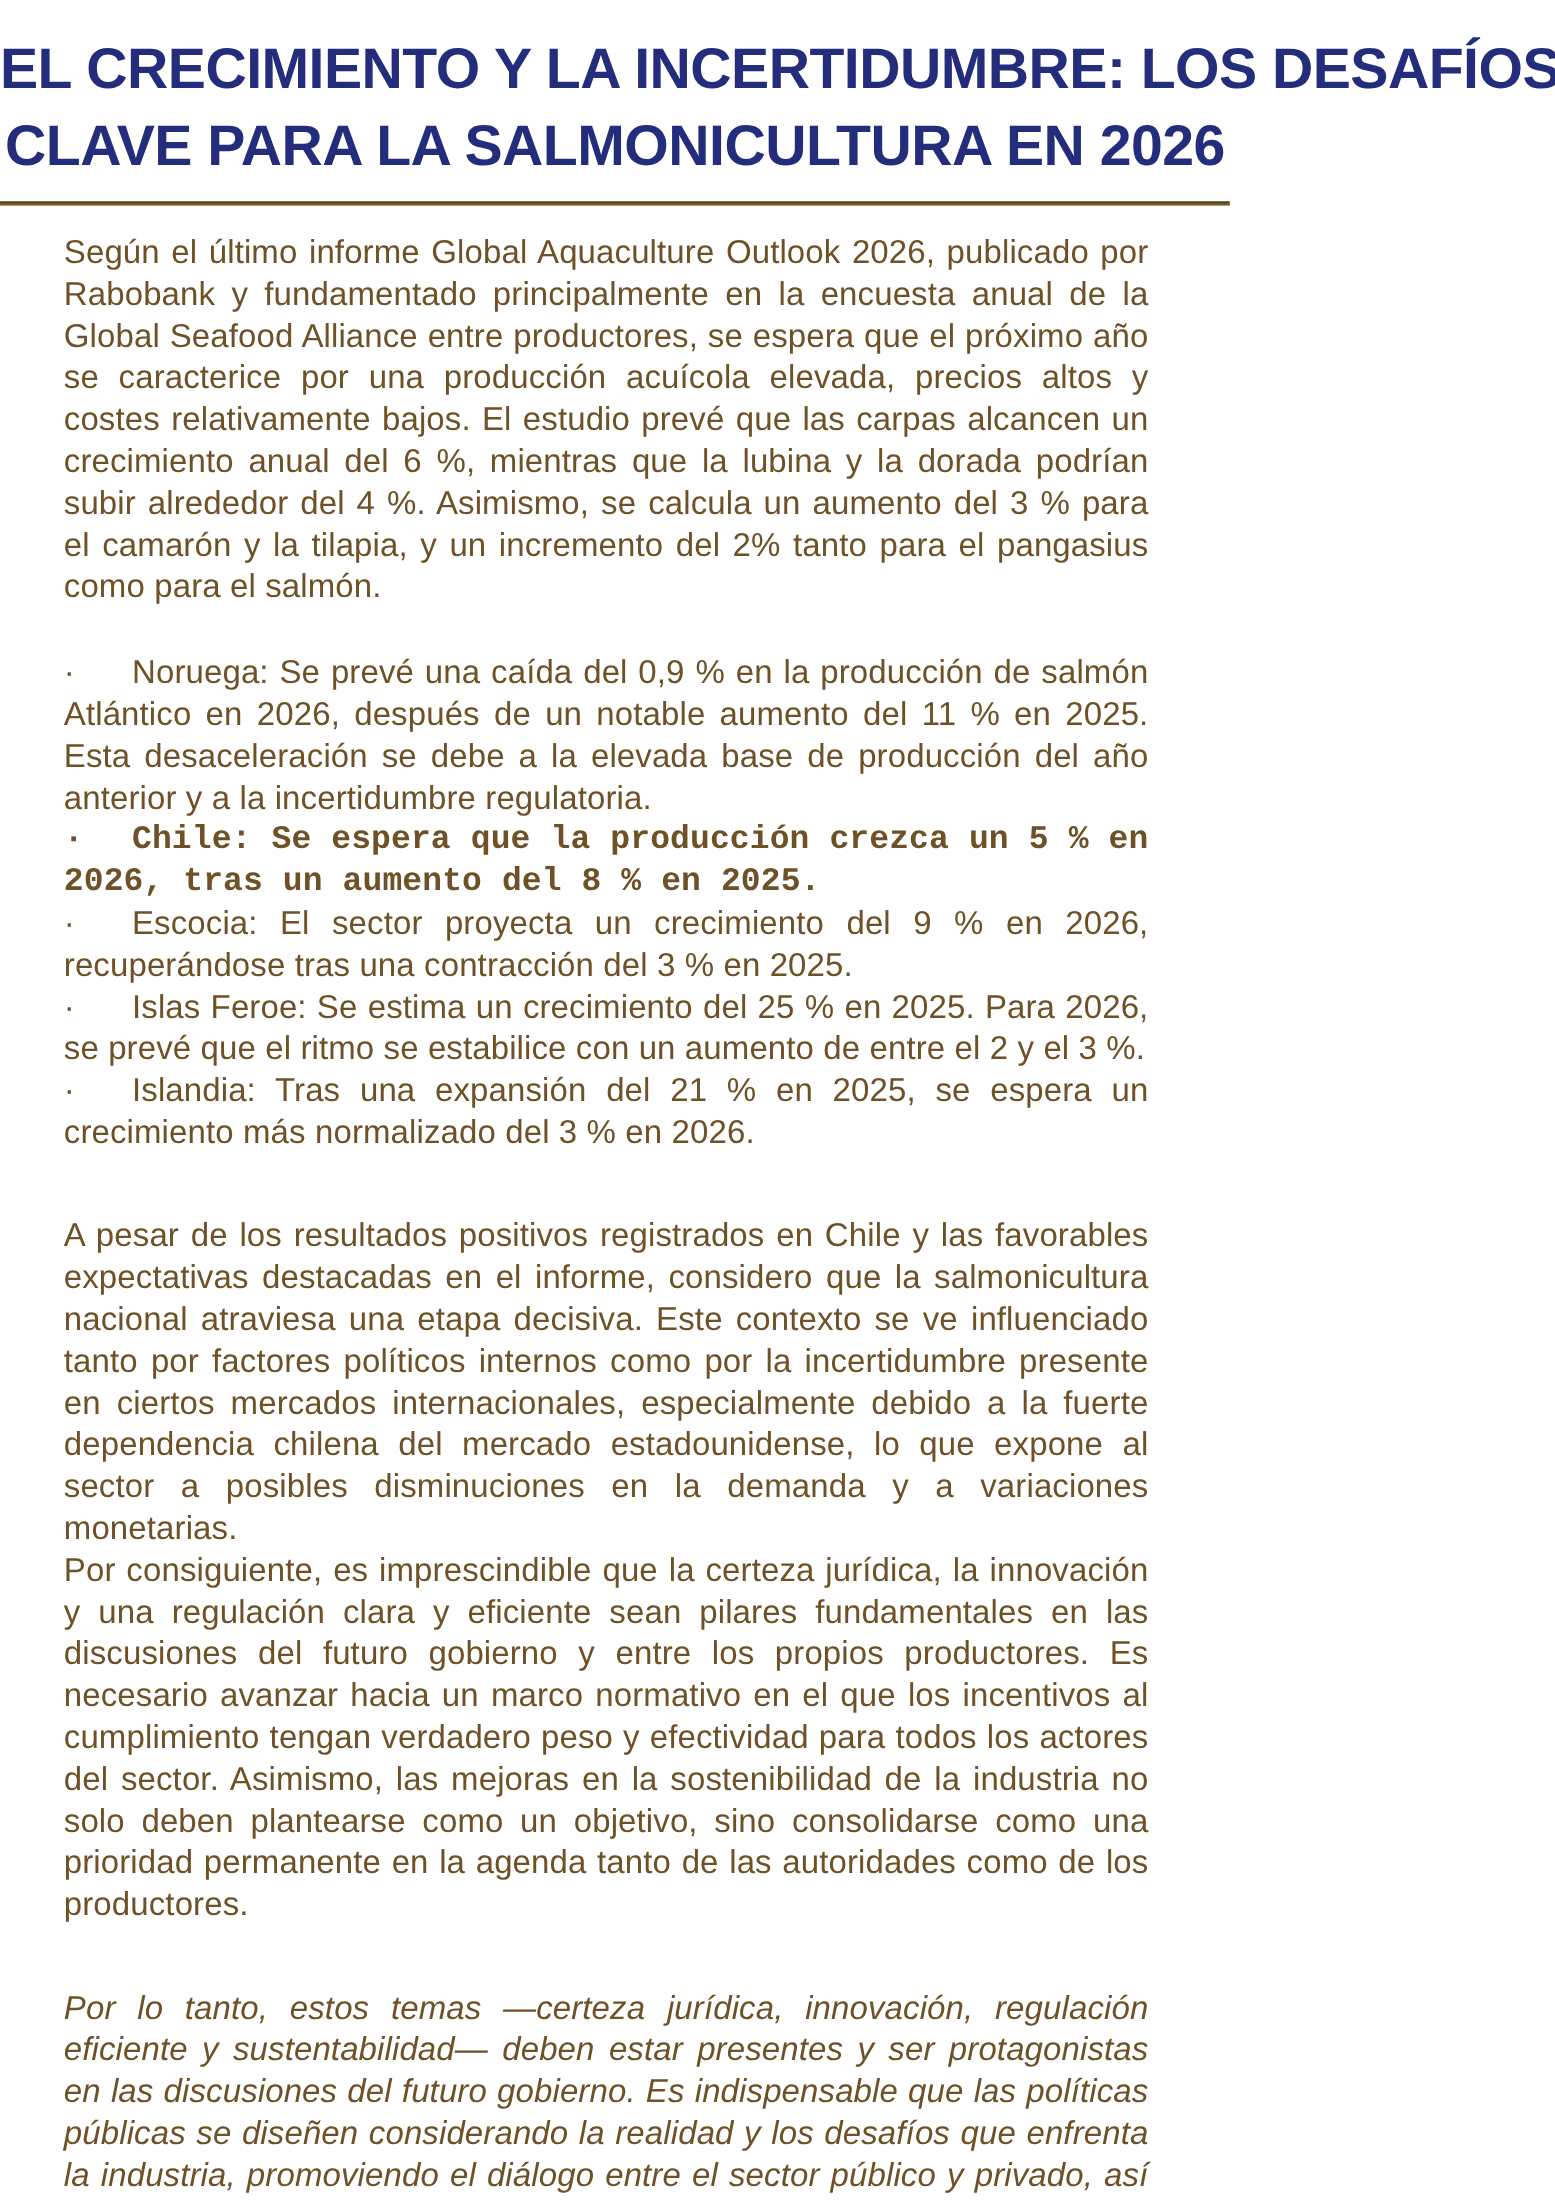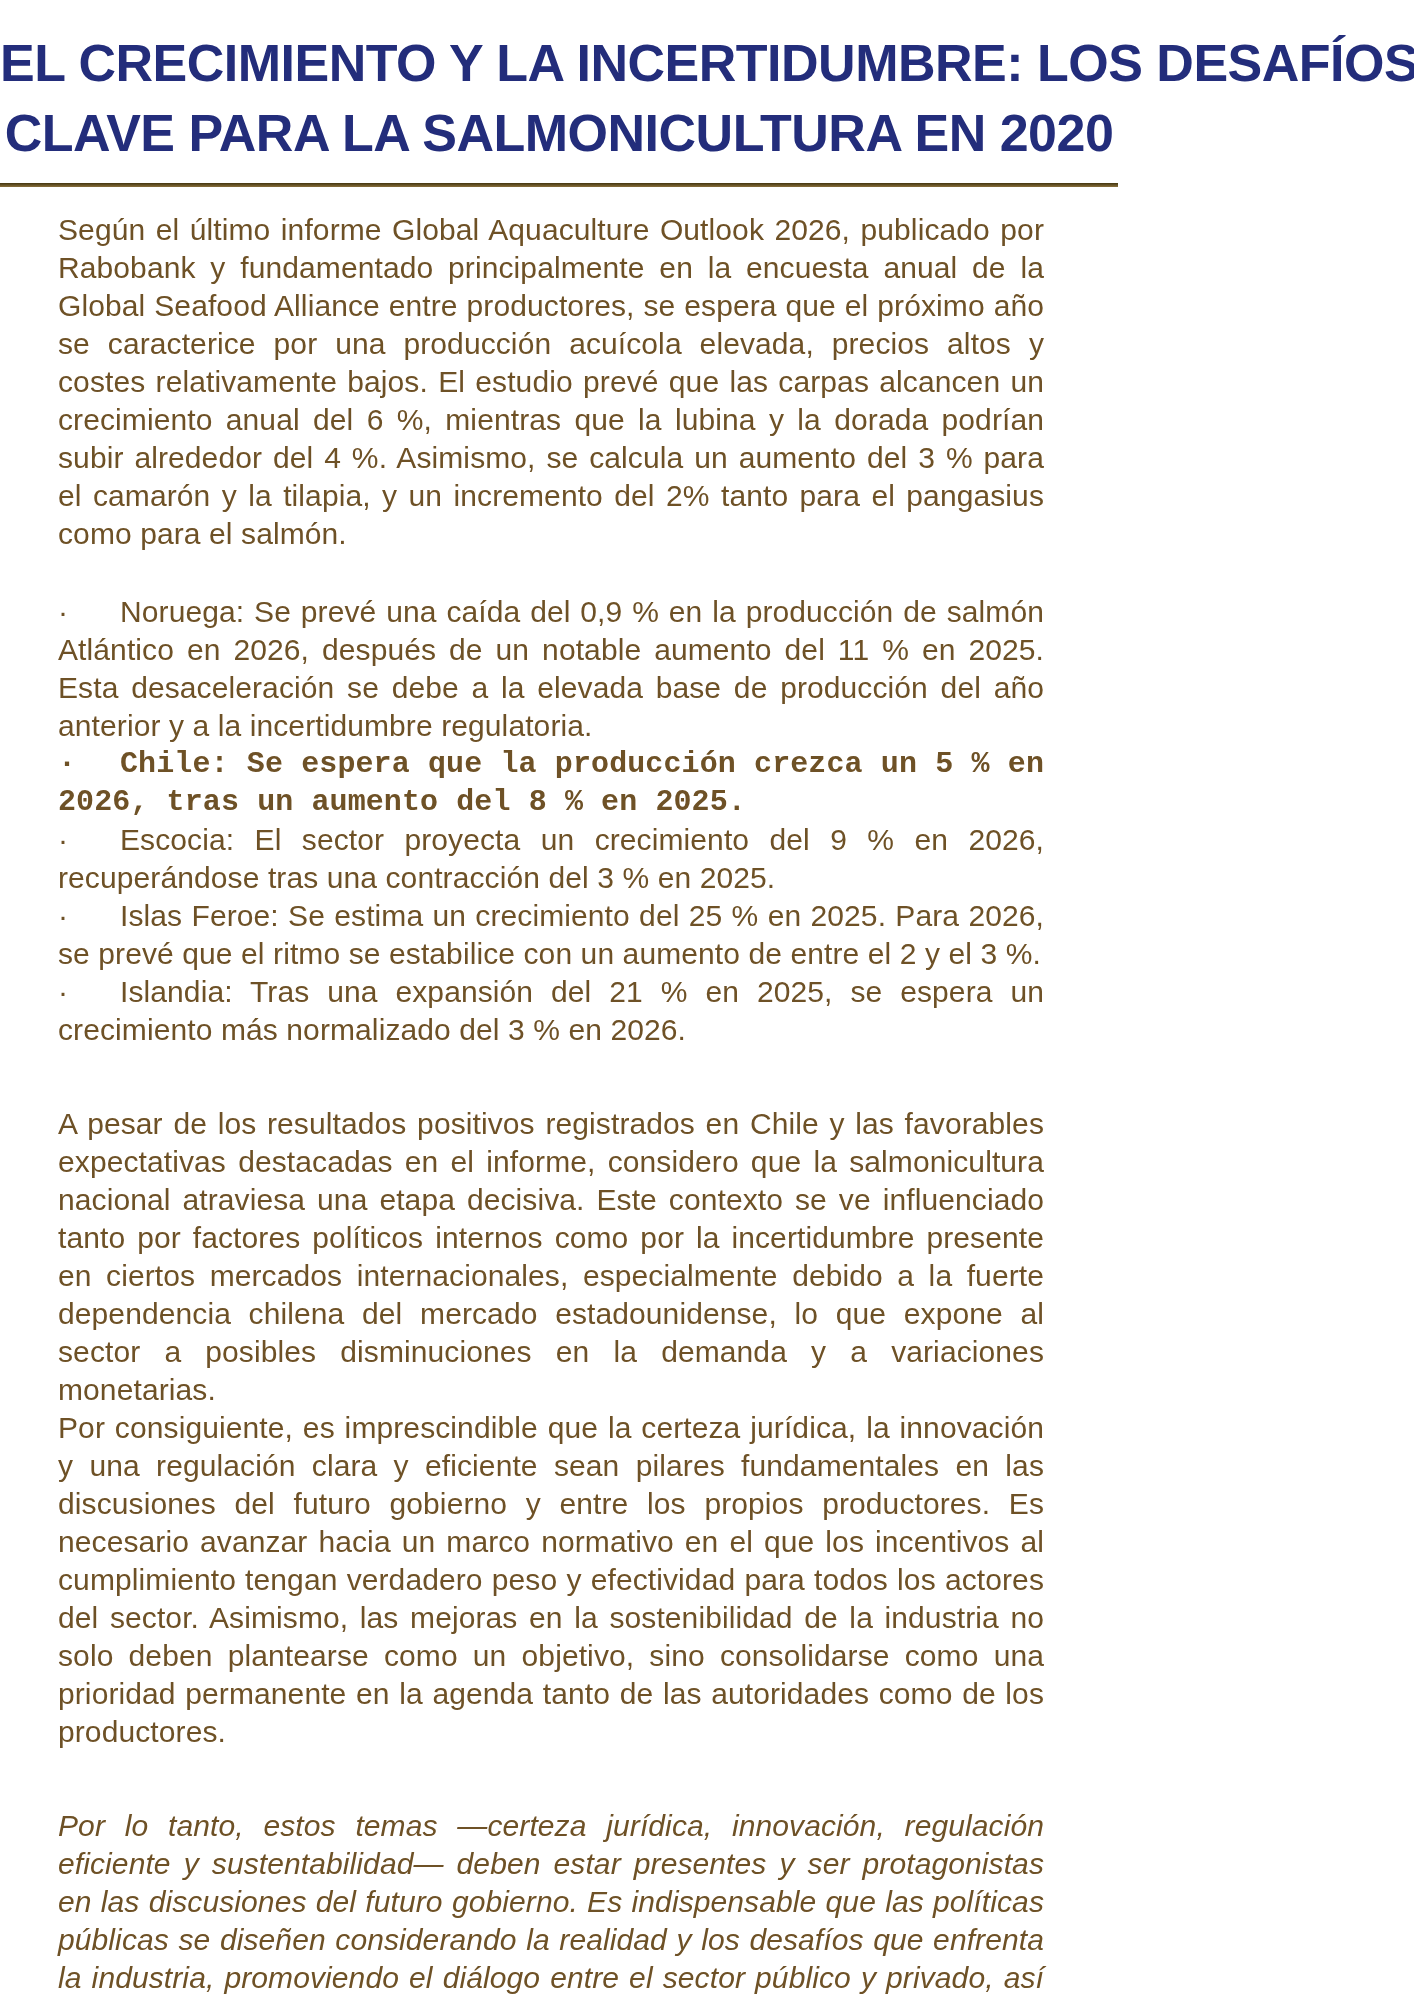--- a/index.html
+++ b/index.html
@@ -50,21 +50,21 @@
   }
   .fish{margin-left:2px;margin-top:-16px;}
 </style>
 </head>
 <body>
 
 <div class="page">
 
   <div class="title-block">
     <div class="title-line">EL CRECIMIENTO Y LA INCERTIDUMBRE: LOS DESAFÍOS</div>
-    <div class="title-line">CLAVE PARA LA SALMONICULTURA EN 2020</div>
+    <div class="title-line">CLAVE PARA LA SALMONICULTURA EN 2026</div>
   </div>
 
   <div class="title-rule"></div>
 
   <div class="content">
 
     <p>Según el último informe Global Aquaculture Outlook 2026, publicado por Rabobank y fundamentado principalmente en la encuesta anual de la Global Seafood Alliance entre productores, se espera que el próximo año se caracterice por una producción acuícola elevada, precios altos y costes relativamente bajos. El estudio prevé que las carpas alcancen un crecimiento anual del 6 %, mientras que la lubina y la dorada podrían subir alrededor del 4 %. Asimismo, se calcula un aumento del 3 % para el camarón y la tilapia, y un incremento del 2% tanto para el pangasius como para el salmón.</p>
 
 
     <div class="spacer"></div>

